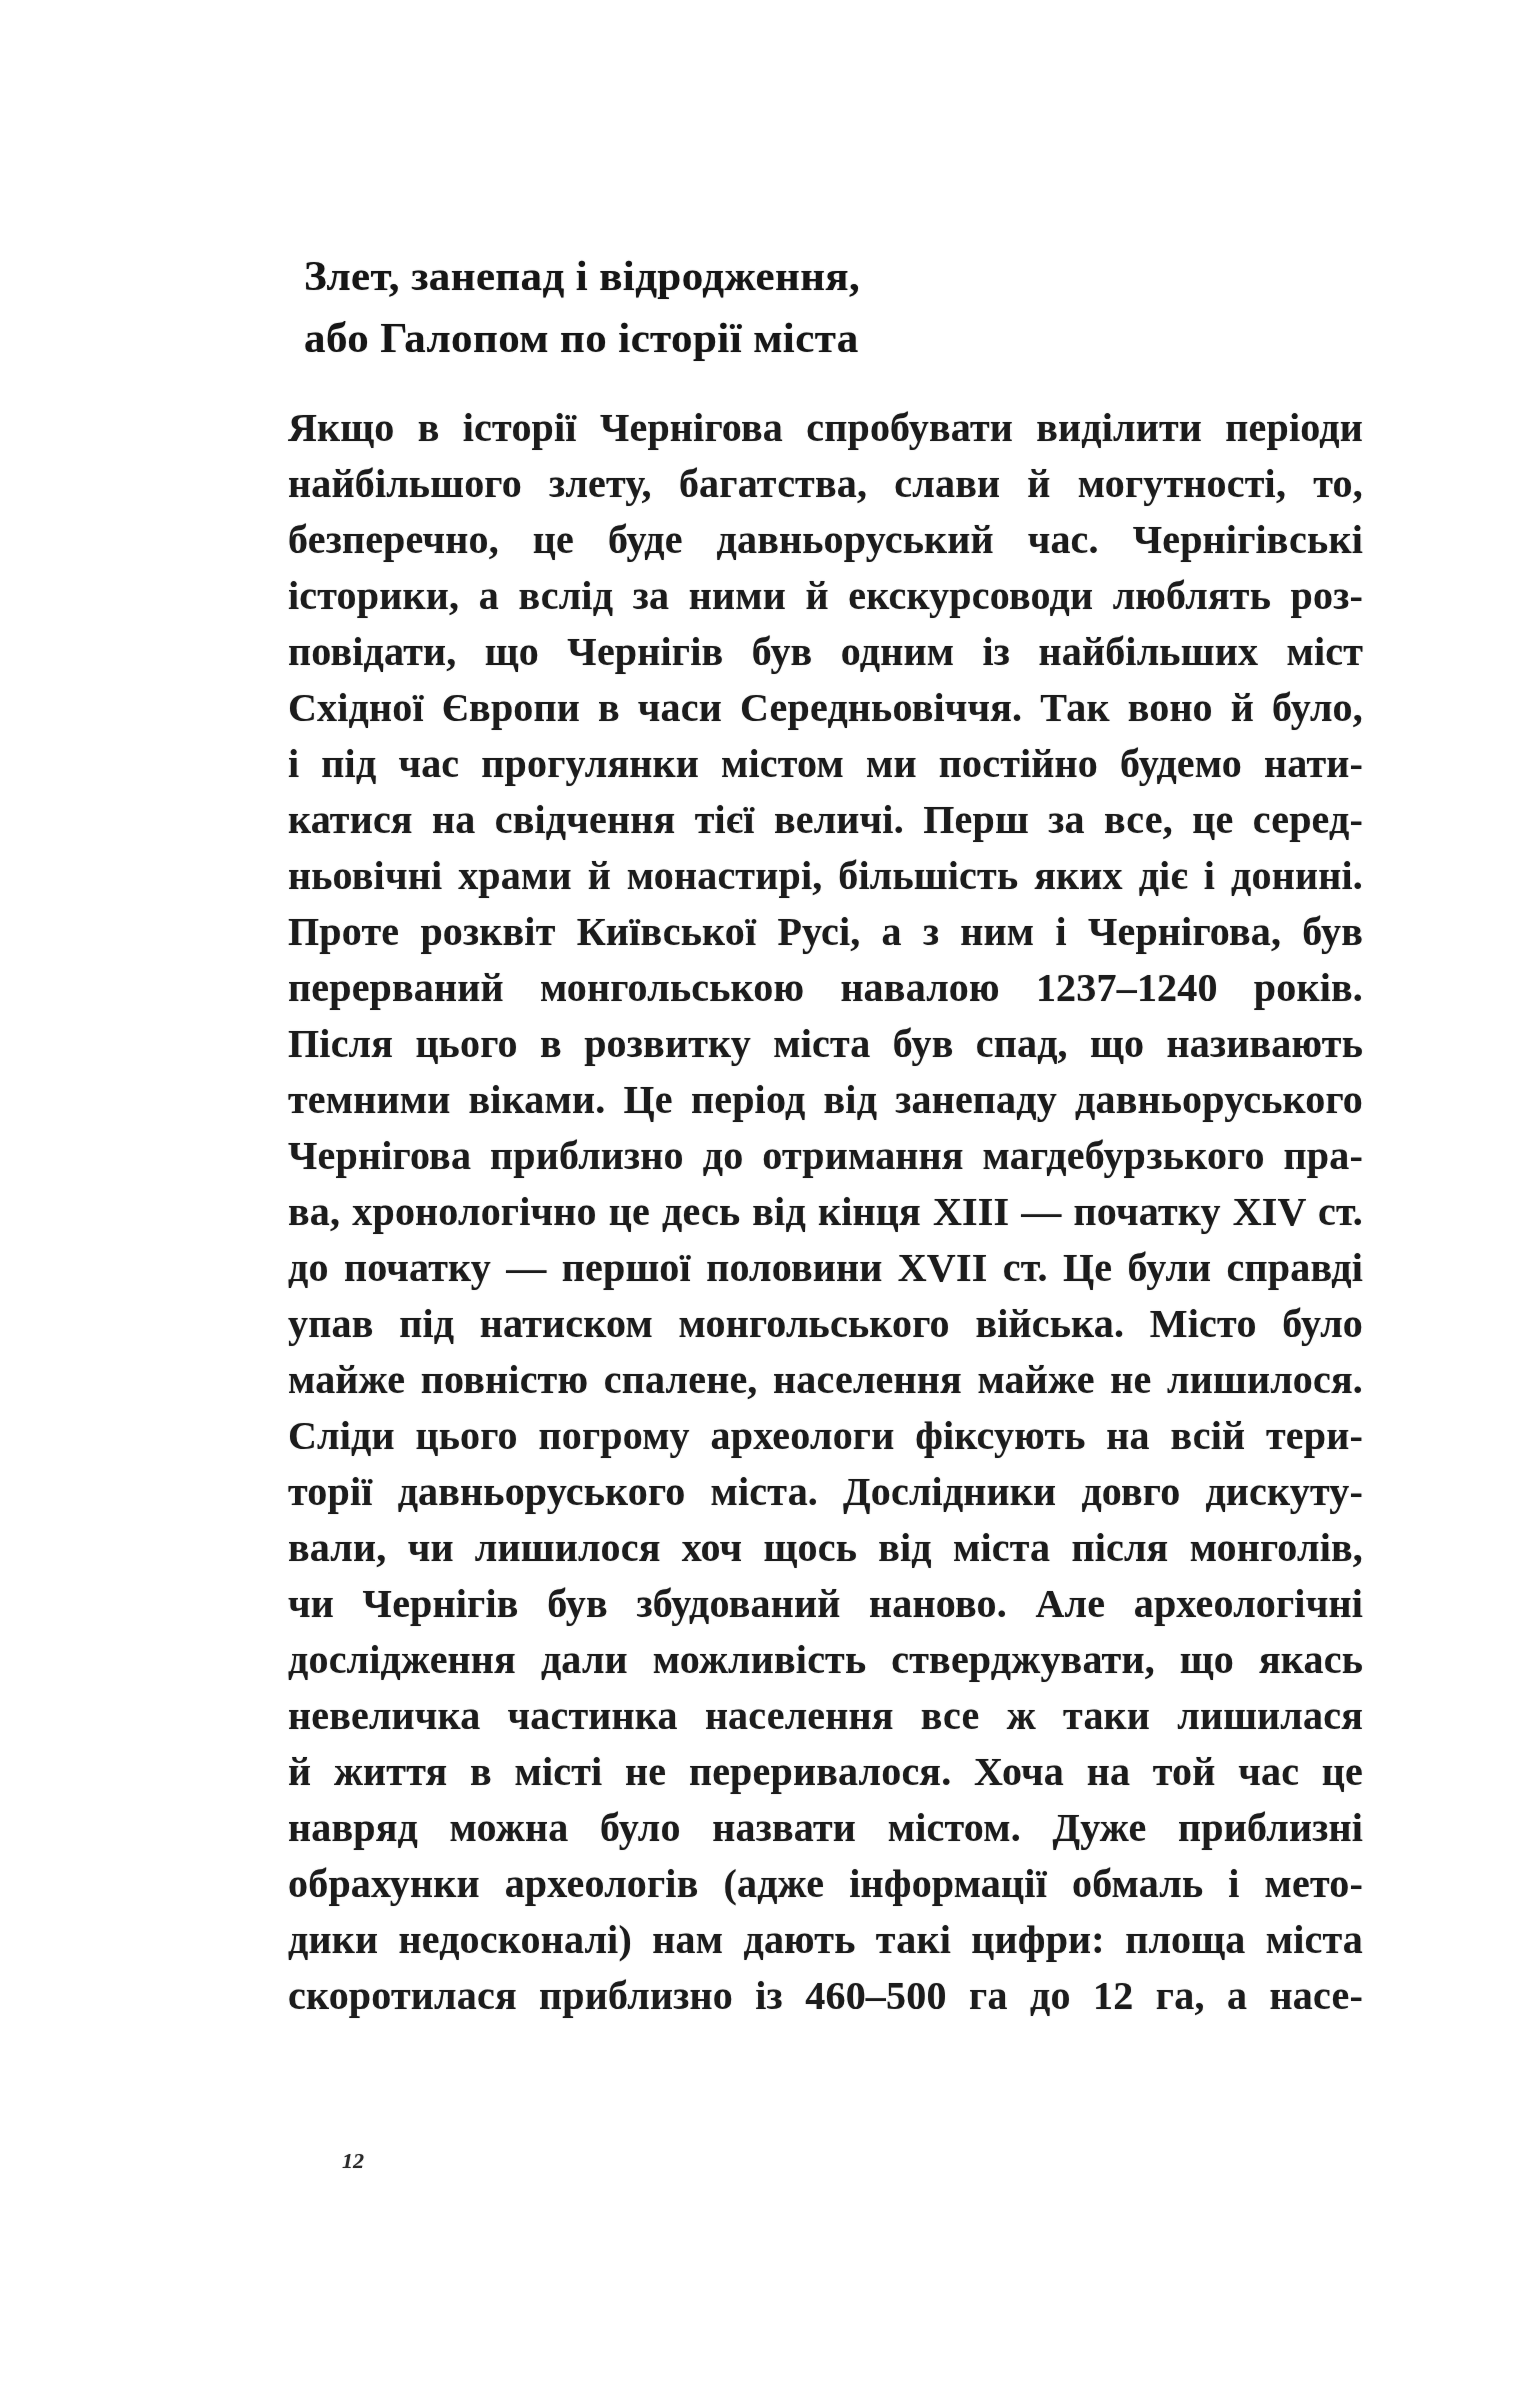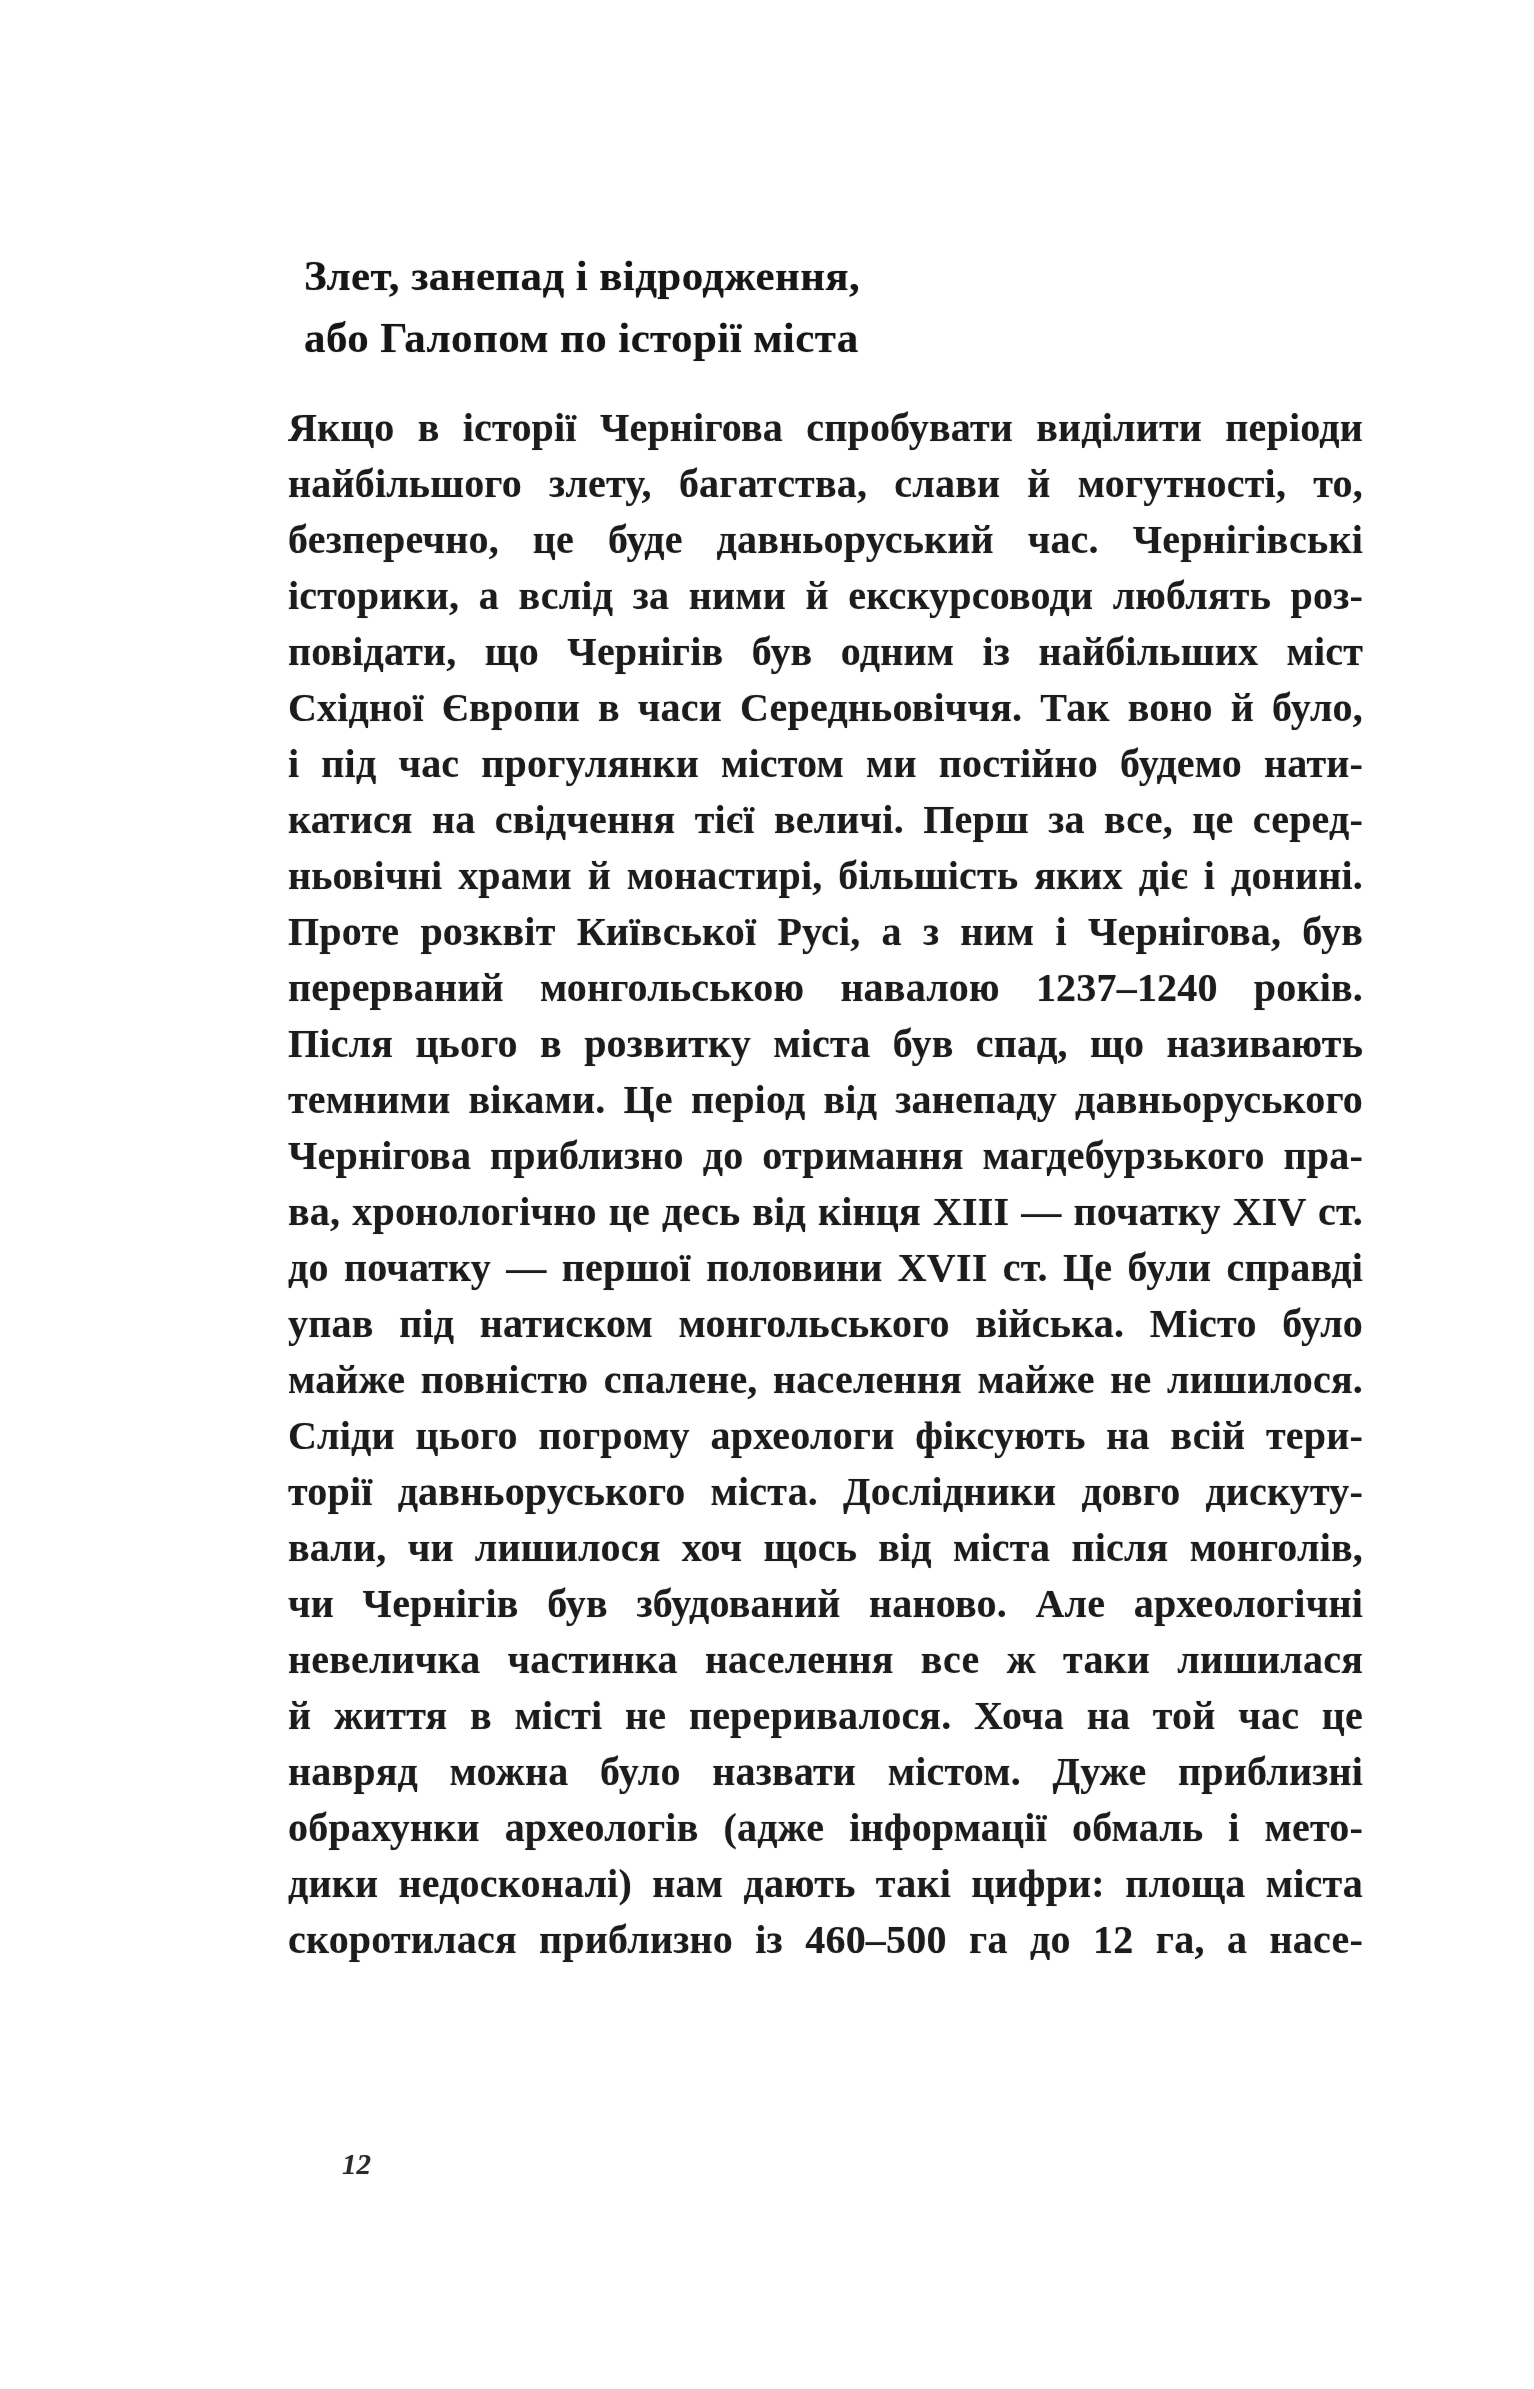--- a/index.html
+++ b/index.html
@@ -48,21 +48,21 @@
     text-align: justify;
     text-align-last: justify;
     -moz-text-align-last: justify;
     white-space: normal;
     letter-spacing: 0.2px;
   }
   .pagenum {
     position: absolute;
     left: 342px;
     top: 2148px;
-    font-size: 29px;
+    font-size: 22px;
     font-style: italic;
     font-weight: 700;
     color: #2a2a2a;
     text-shadow: 0 0 1.2px rgba(40,40,40,0.35);
   }
 </style>
 </head>
 <body>
 
 <div class="page">
@@ -88,20 +88,21 @@
       <div class="body-line">темними віками. Це період від занепаду давньоруського</div>
       <div class="body-line">Чернігова приблизно до отримання магдебурзького пра-</div>
       <div class="body-line">ва, хронологічно це десь від кінця XIII — початку XIV ст.</div>
       <div class="body-line">до початку — першої половини XVII ст. Це були справді</div>
       <div class="body-line">упав під натиском монгольського війська. Місто було</div>
       <div class="body-line">майже повністю спалене, населення майже не лишилося.</div>
       <div class="body-line">Сліди цього погрому археологи фіксують на всій тери-</div>
       <div class="body-line">торії давньоруського міста. Дослідники довго дискуту-</div>
       <div class="body-line">вали, чи лишилося хоч щось від міста після монголів,</div>
       <div class="body-line">чи Чернігів був збудований наново. Але археологічні</div>
+      <div class="body-line">дослідження дали можливість стверджувати, що якась</div>
       <div class="body-line">невеличка частинка населення все ж таки лишилася</div>
       <div class="body-line">й життя в місті не переривалося. Хоча на той час це</div>
       <div class="body-line">навряд можна було назвати містом. Дуже приблизні</div>
       <div class="body-line">обрахунки археологів (адже інформації обмаль і мето-</div>
       <div class="body-line">дики недосконалі) нам дають такі цифри: площа міста</div>
       <div class="body-line">скоротилася приблизно із 460–500 га до 12 га, а насе-</div>
     </div>
 
   <div class="pagenum">12</div>
 

